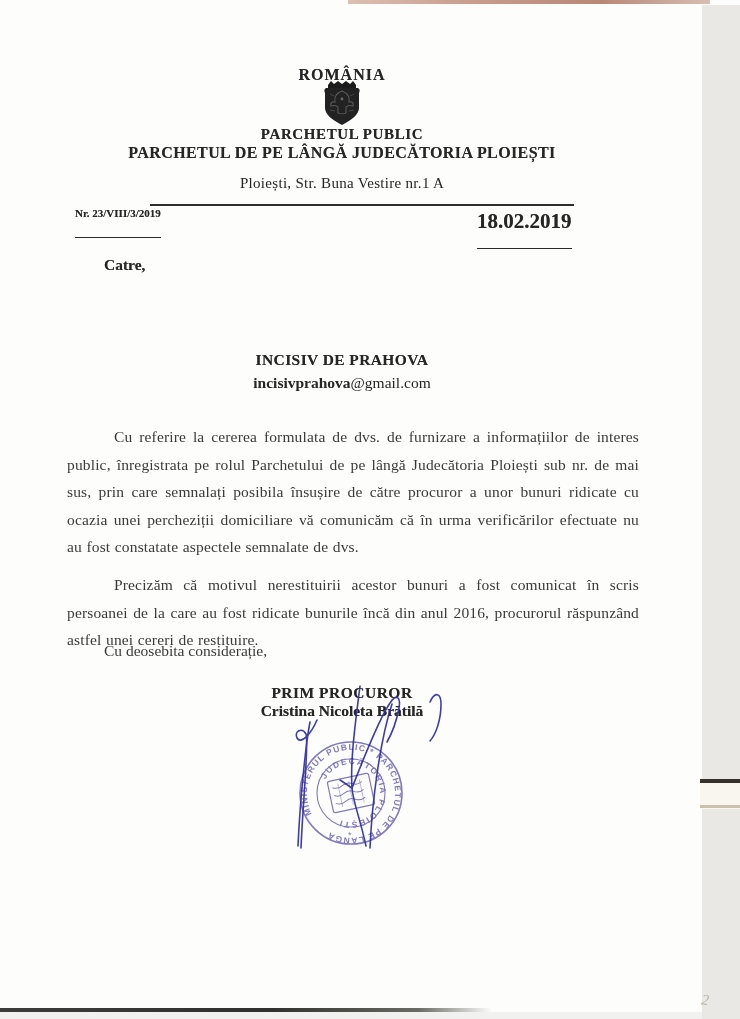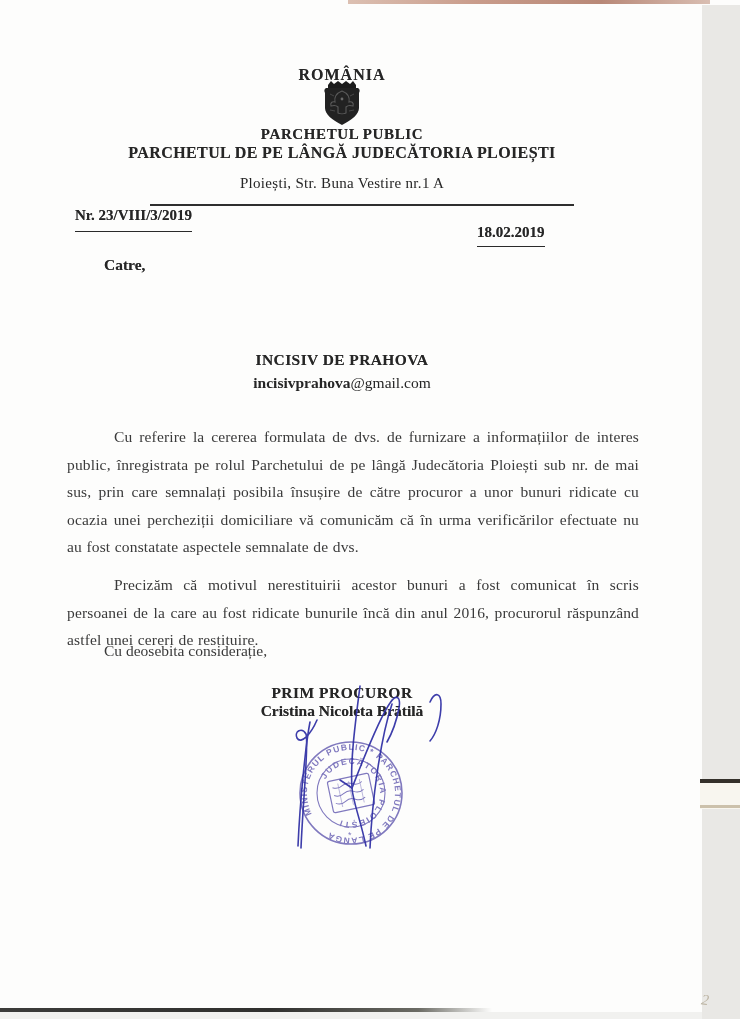--- a/index.html
+++ b/index.html
@@ -32,24 +32,24 @@
     font-size:15px;font-style:italic;transform:rotate(8deg);}
   
   .center-col{left:0;top:0;width:684px;text-align:center;}
   .romania{top:66px;font-size:16px;font-weight:bold;letter-spacing:1px;}
   .emblem{top:80px;}
   .emblem svg{display:inline-block;}
   .ministry{top:126px;font-size:15px;font-weight:bold;letter-spacing:.6px;}
   .office{top:144px;font-size:16px;font-weight:bold;letter-spacing:.4px;}
   .address{top:175px;font-size:15px;letter-spacing:.3px;}
   .header-rule{left:150px;top:204px;width:424px;height:2px;background:#2e2e2e;}
-  .refnr{left:75px;top:207px;font-size:15px;font-weight:bold;
-    border-bottom:1.5px solid #2a2a2a;padding-bottom:7px;}
-  .date{left:477px;top:224px;font-size:15px;font-weight:bold;
-    border-bottom:1.5px solid #2a2a2a;padding-bottom:5px;}
+  .refnr{left:75px;top:207px;font-size:11px;font-weight:bold;
+    border-bottom:1.5px solid #2a2a2a;padding-bottom:18px;}
+  .date{left:477px;top:209px;font-size:21px;font-weight:bold;
+    border-bottom:1.5px solid #2a2a2a;padding-bottom:14px;}
   
   .salutation{left:104px;top:256px;font-size:15.5px;font-weight:bold;}
   .recipient-name{top:351px;font-size:15.5px;font-weight:bold;letter-spacing:.4px;}
   .recipient-email{top:374px;font-size:15.5px;}
   .recipient-email .user{font-weight:bold;}
   .bodytext{left:57px;top:413px;width:592px;color:var(--body-ink);}
   .bodytext p{
     font-size:15.5px;line-height:27.6px;text-align:justify;
     text-indent:47px;letter-spacing:.15px;word-spacing:.5px;margin:10px;}
   .closing{left:104px;top:642px;font-size:15.5px;color:var(--body-ink);}

